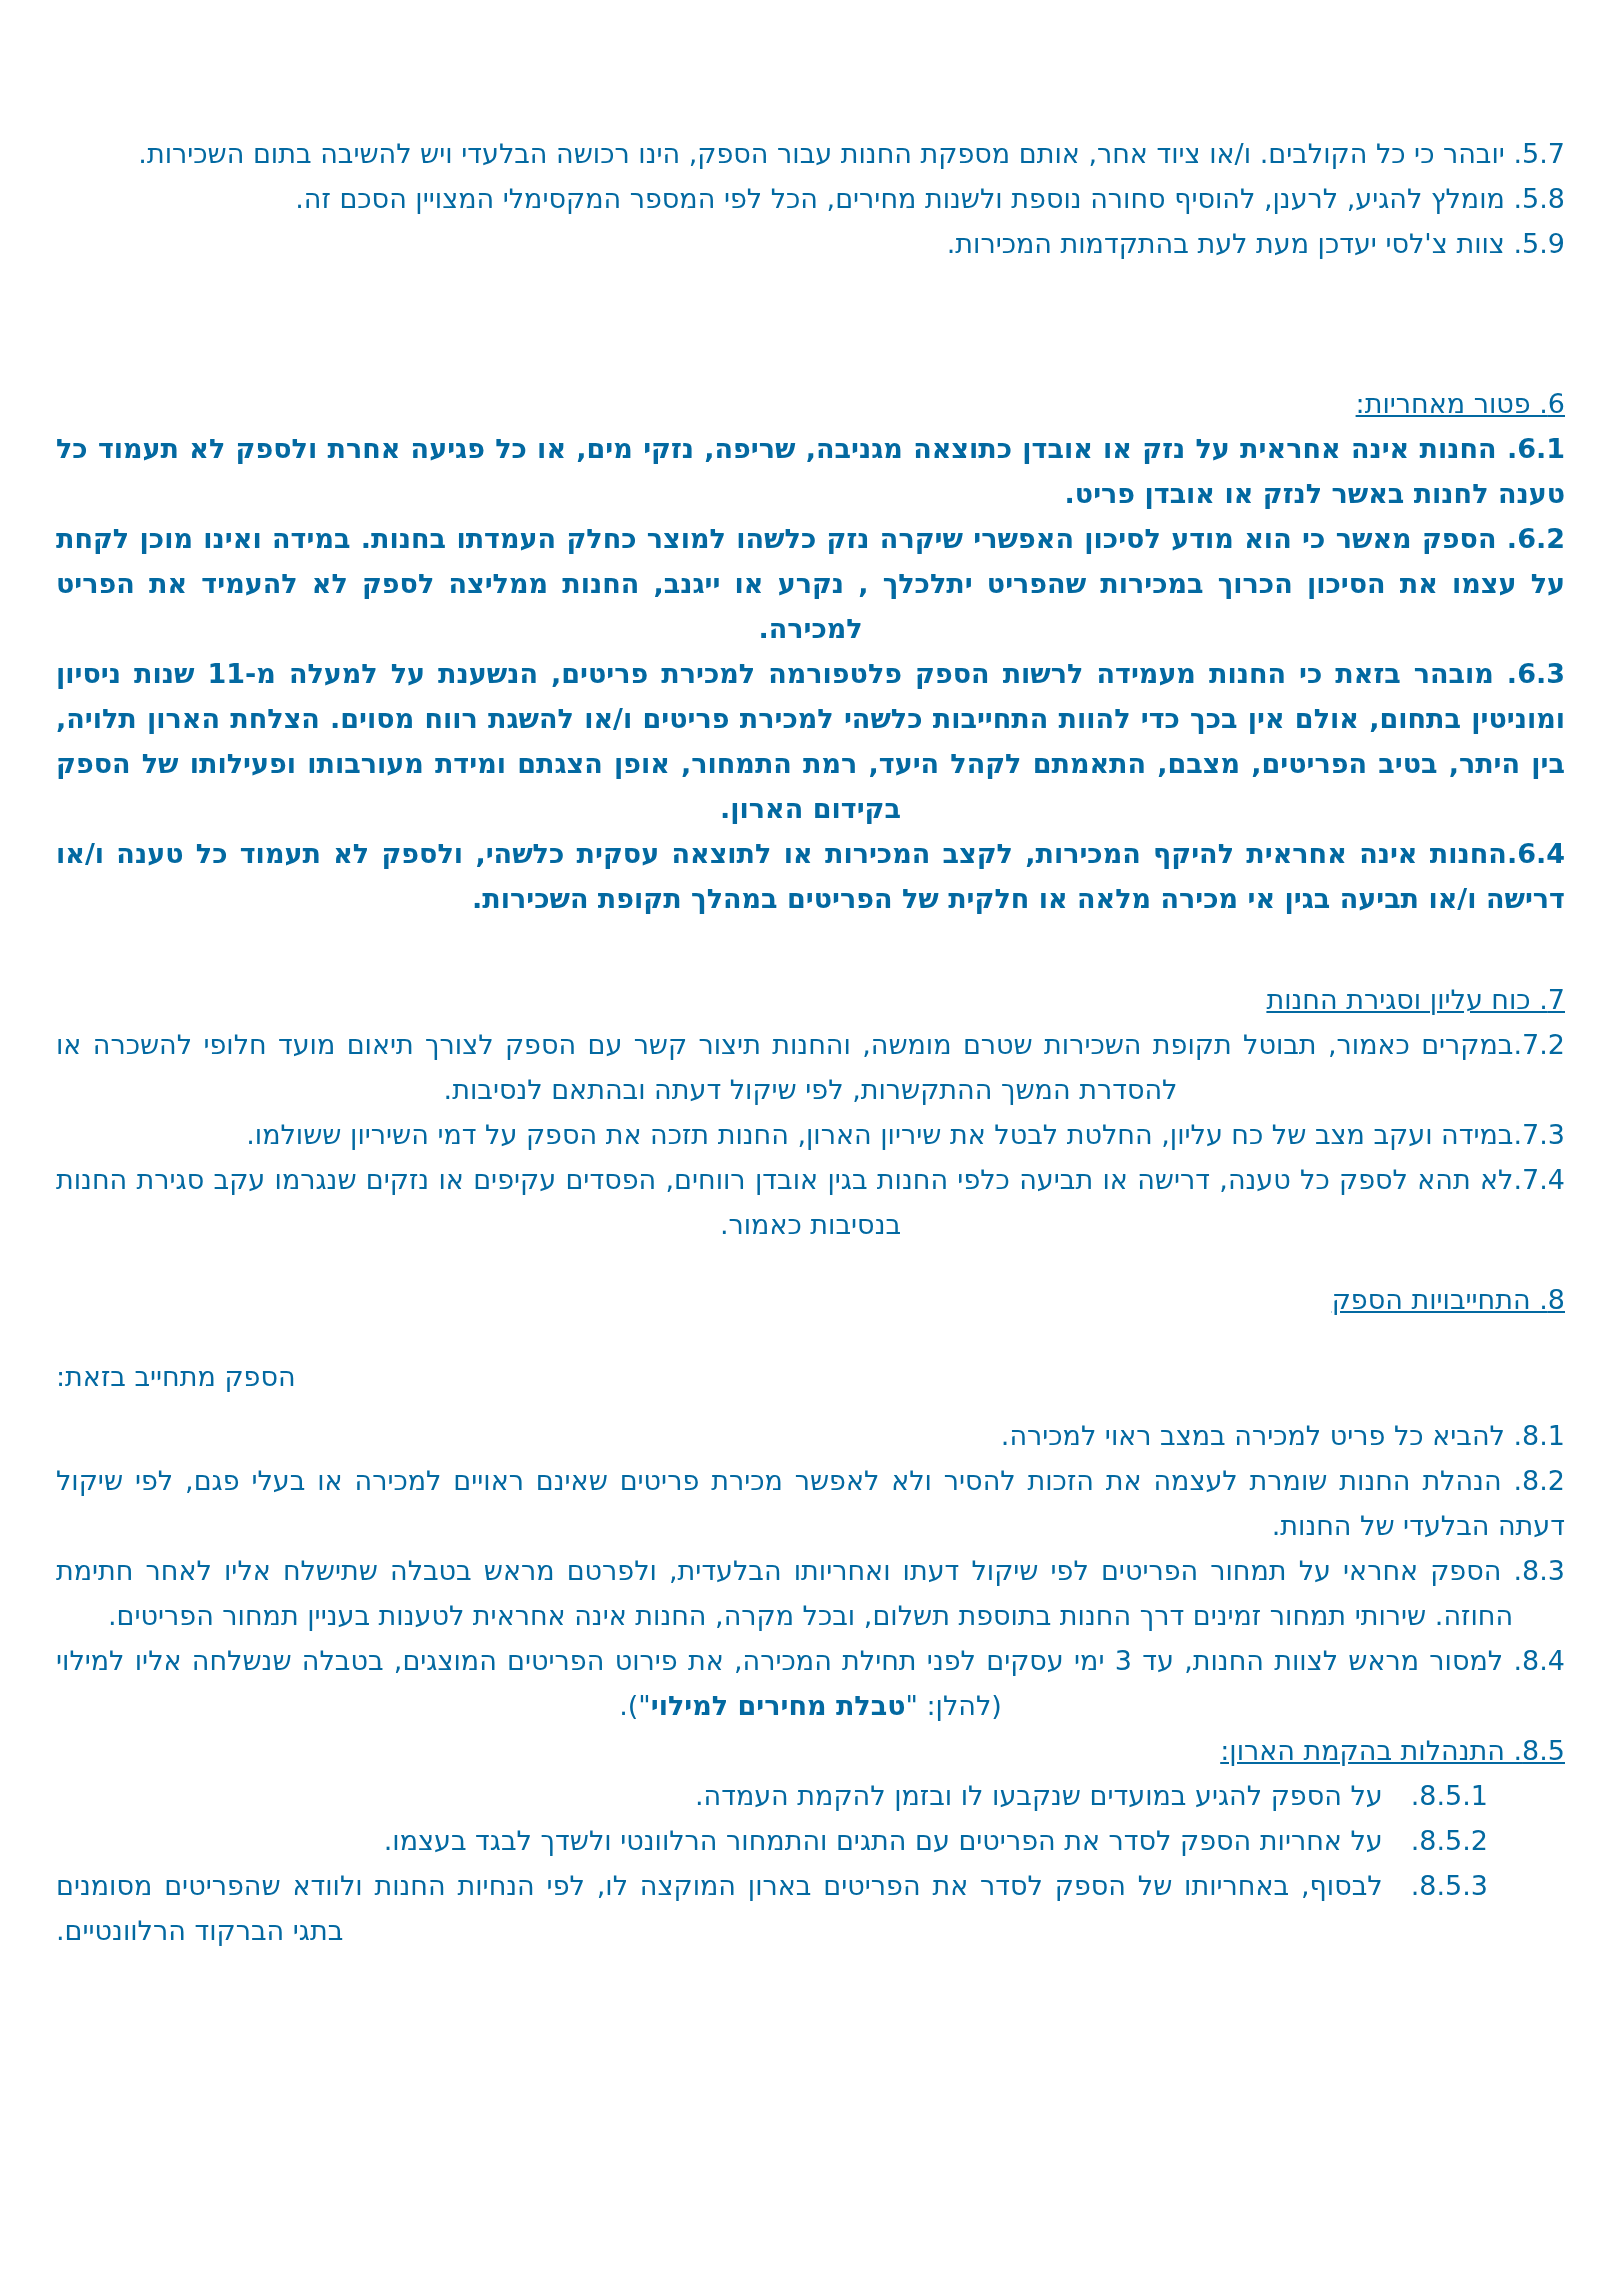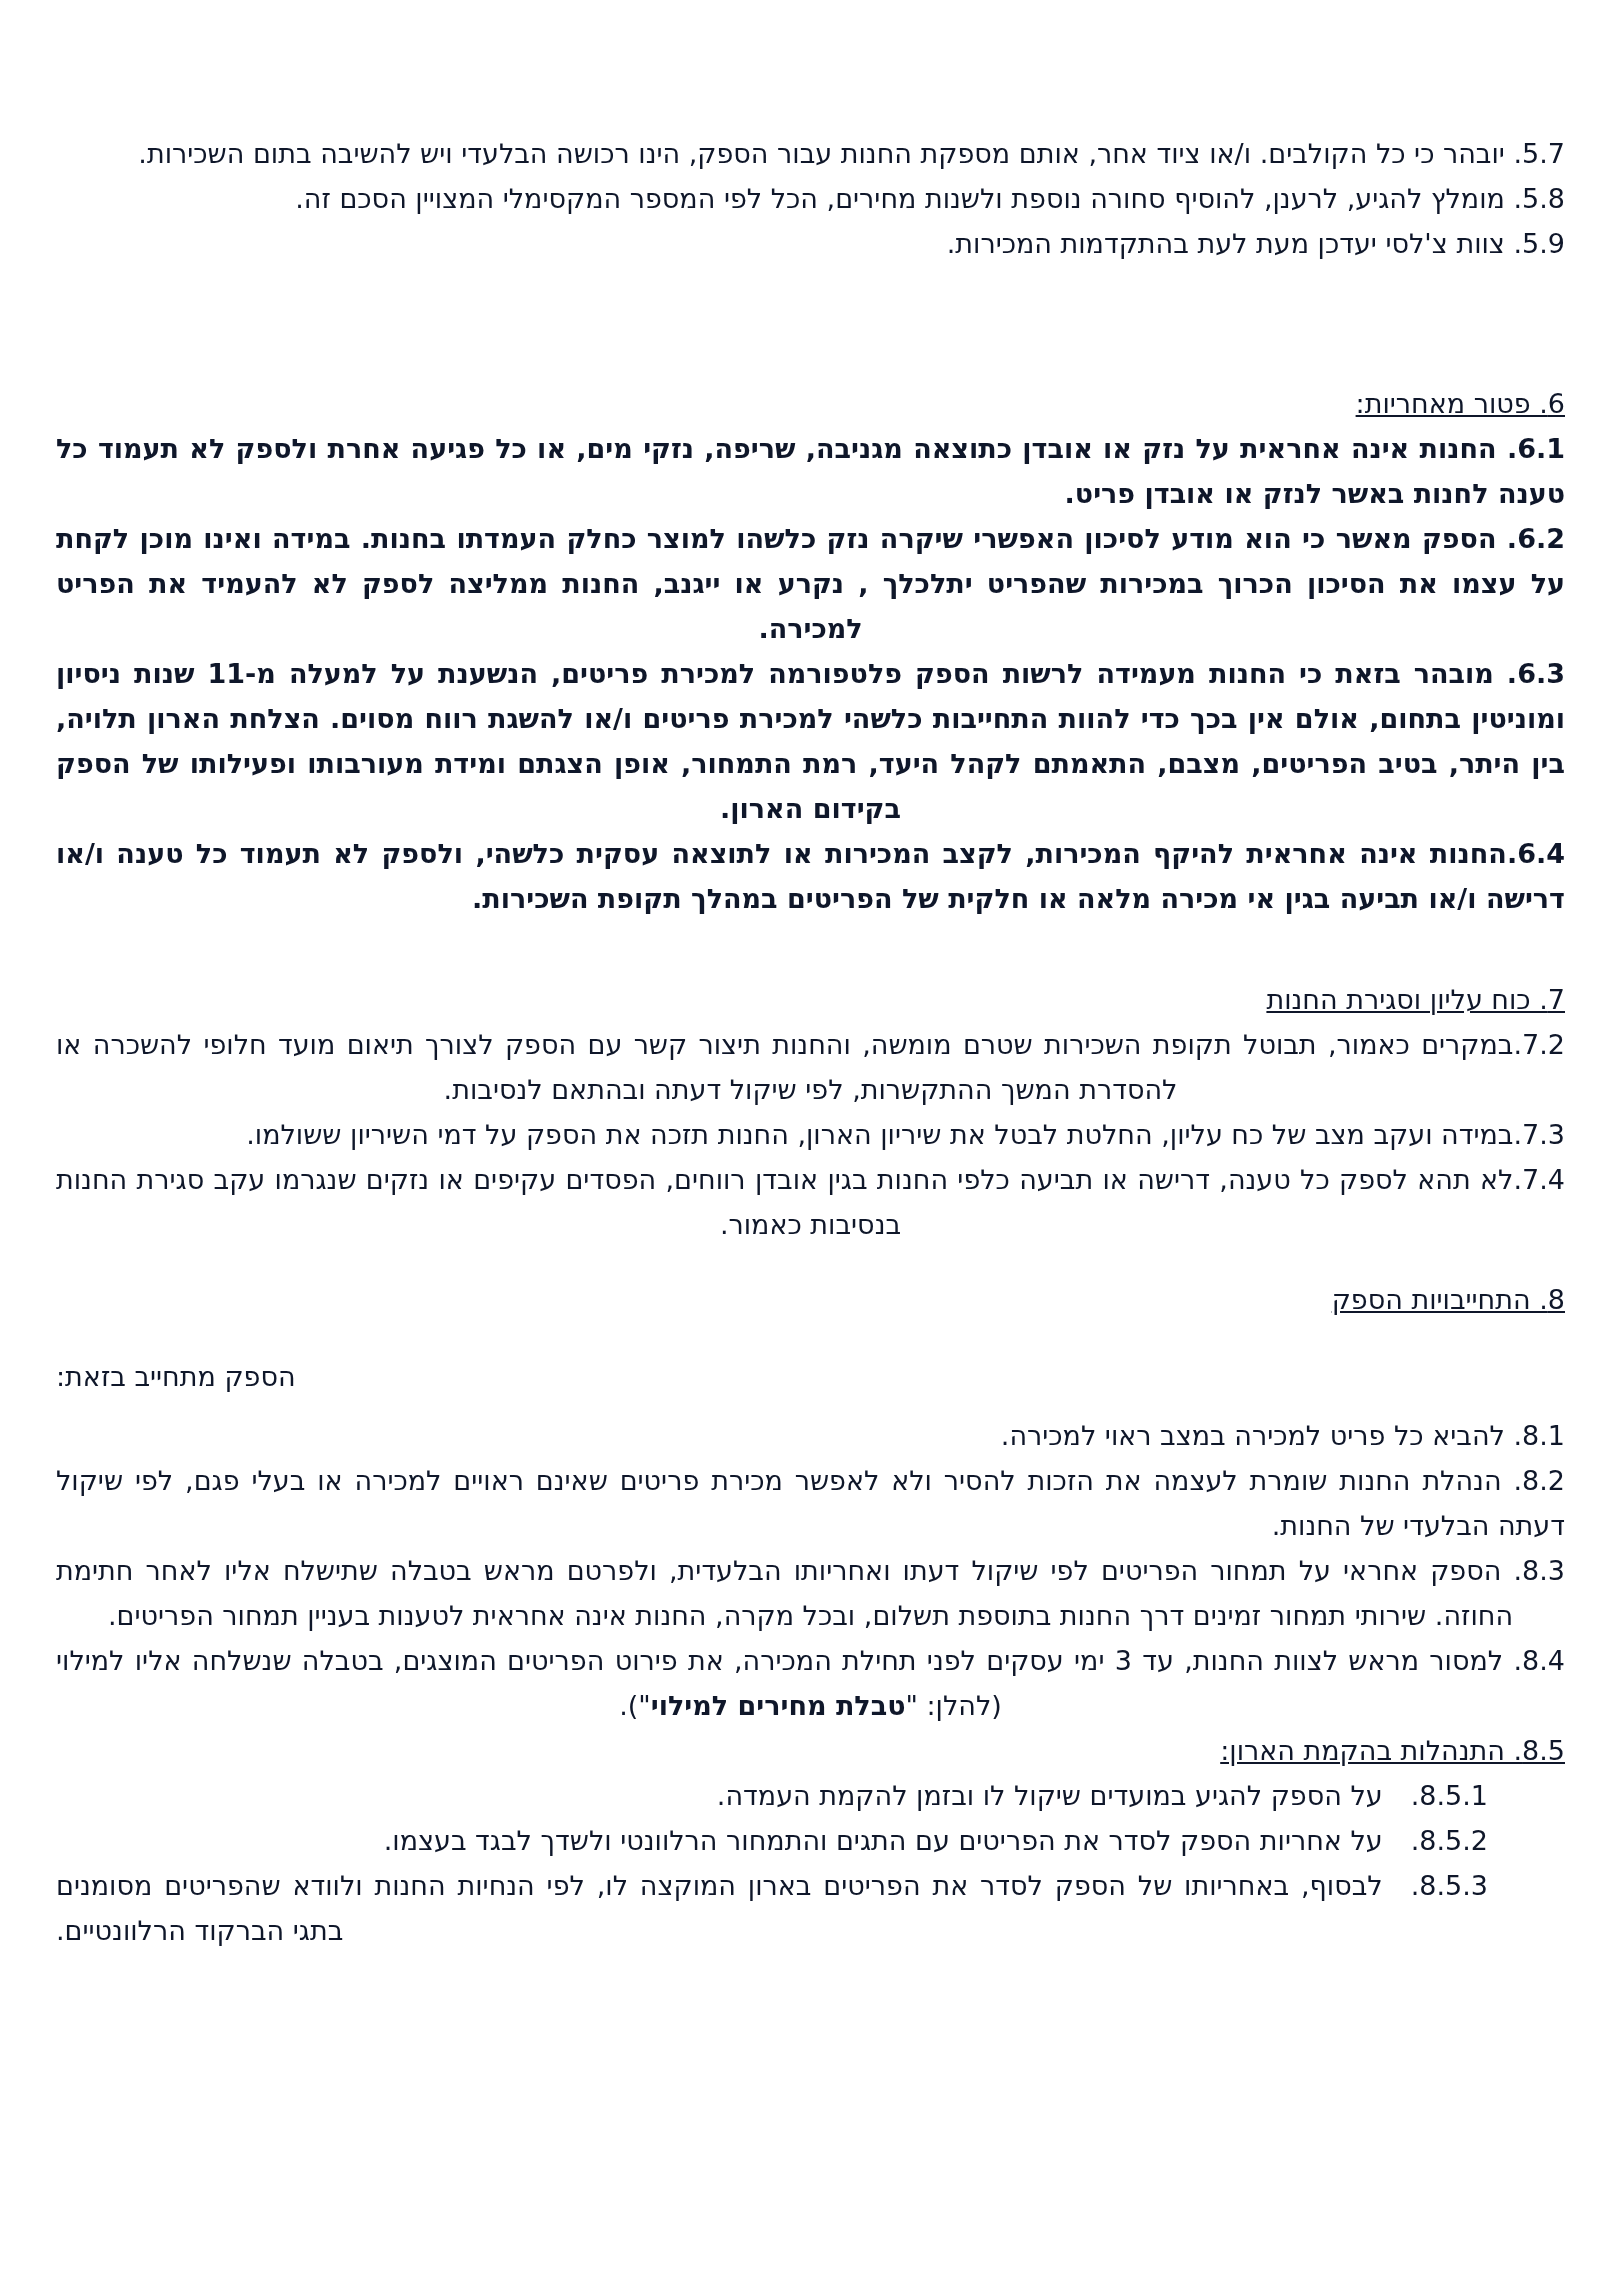--- a/index.html
+++ b/index.html
@@ -7,21 +7,21 @@
     position:relative;
     width:1623px;
     height:2293px;
     background:#ffffff;
     box-sizing:border-box;
     padding:131px 57px 8px 57px;
     direction:rtl;
     font-family:"DejaVu Sans","Liberation Sans",sans-serif;
     font-size:27px;
     line-height:45px;
-    color:#0f172a;
+    color:#0369a1;
     overflow:hidden;
   }
   .item{
     text-align:justify;
     margin:0;
   }
   .item.center-last{ text-align-last:center; }
   .item.left-last{ text-align-last:left; }
   .bold{ font-weight:bold; }
   .hdr{
@@ -60,18 +60,18 @@
   <div class="item center-last"><span class="num">7.4.</span><span>לא תהא לספק כל טענה, דרישה או תביעה כלפי החנות בגין אובדן רווחים, הפסדים עקיפים או נזקים שנגרמו עקב סגירת החנות בנסיבות כאמור.</span></div>
 
   <div class="hdr hdr8">8. התחייבויות הספק</div>
   <div class="intro">הספק מתחייב בזאת:</div>
   <div class="item first-list-item"><span class="num">8.1. </span><span>להביא כל פריט למכירה במצב ראוי למכירה.</span></div>
   <div class="item"><span class="num">8.2. </span><span>הנהלת החנות שומרת לעצמה את הזכות להסיר ולא לאפשר מכירת פריטים שאינם ראויים למכירה או בעלי פגם, לפי שיקול דעתה הבלעדי של החנות.</span></div>
   <div class="item center-last"><span class="num">8.3. </span><span>הספק אחראי על תמחור הפריטים לפי שיקול דעתו ואחריותו הבלעדית, ולפרטם מראש בטבלה שתישלח אליו לאחר חתימת החוזה. שירותי תמחור זמינים דרך החנות בתוספת תשלום, ובכל מקרה, החנות אינה אחראית לטענות בעניין תמחור הפריטים.</span></div>
   <div class="item center-last"><span class="num">8.4. </span><span>למסור מראש לצוות החנות, עד 3 ימי עסקים לפני תחילת המכירה, את פירוט הפריטים המוצגים, בטבלה שנשלחה אליו למילוי (להלן: "</span><span class="bold">טבלת מחירים למילוי</span><span>").</span></div>
 
   <div class="hdr">8.5. התנהלות בהקמת הארון:</div>
-  <div class="item subitem"><span class="num">8.5.1.</span><span>על הספק להגיע במועדים שיקול לו ובזמן להקמת העמדה.</span></div>
+  <div class="item subitem"><span class="num">8.5.1.</span><span>על הספק להגיע במועדים שנקבעו לו ובזמן להקמת העמדה.</span></div>
   <div class="item subitem"><span class="num">8.5.2.</span><span>על אחריות הספק לסדר את הפריטים עם התגים והתמחור הרלוונטי ולשדך לבגד בעצמו.</span></div>
   <div class="item subitem left-last"><span class="num">8.5.3.</span><span>לבסוף, באחריותו של הספק לסדר את הפריטים בארון המוקצה לו, לפי הנחיות החנות ולוודא שהפריטים מסומנים בתגי הברקוד הרלוונטיים.</span></div>
 
 </div>
 
 
 </body></html>

